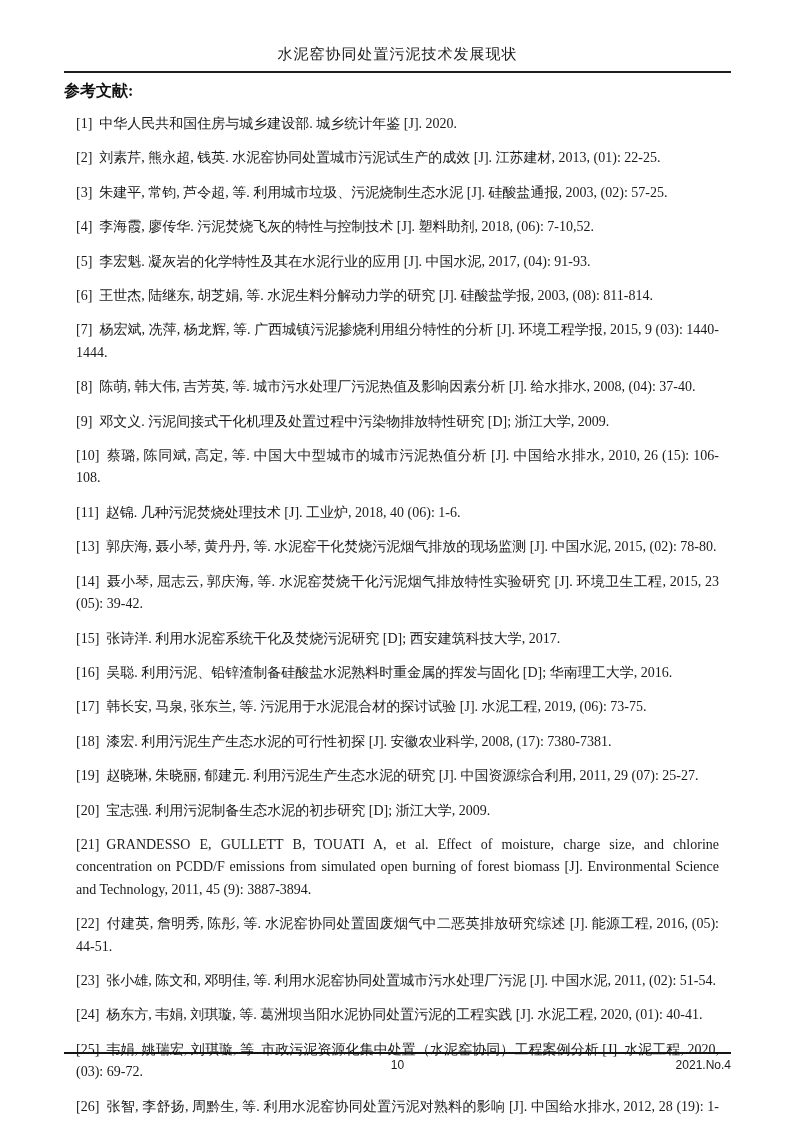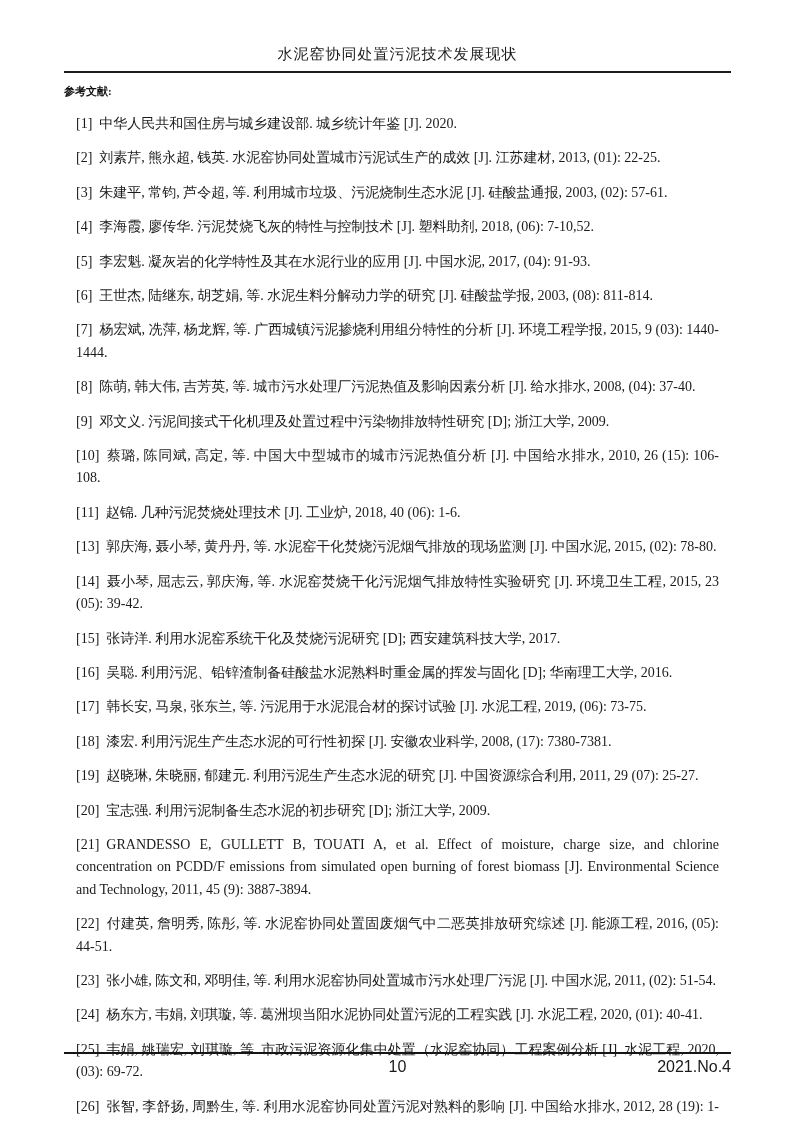--- a/index.html
+++ b/index.html
@@ -33,21 +33,21 @@
     color: #1c1c1c;
   }
   .header-rule {
     margin-top: 8px;
     border: none;
     border-top: 2px solid #1c1c1c;
     height: 0;
   }
   .section-heading {
     margin: 7px 0 8px 0;
-    font-size: 11px;
+    font-size: 16px;
     font-weight: bold;
     line-height: 20px;
     color: #111;
   }
   .references-list {
     font-size: 14px;
     line-height: 22.4px;
   }
   .ref {
     margin: 12px;
@@ -68,21 +68,21 @@
     border: none;
     border-top: 2.5px solid #151515;
     height: 0;
     margin: 0;
   }
   .footer-row {
     position: relative;
     height: 18px;
     margin-top: 4px;
     font-family: "Liberation Sans", "DejaVu Sans", sans-serif;
-    font-size: 16px;
+    font-size: 12px;
     color: #1a1a1a;
   }
   .footer-row .page-number {
     position: absolute;
     left: 50%;
     transform: translateX(-50%);
   }
   .footer-row .issue {
     position: absolute;
     right: 0;
@@ -92,21 +92,21 @@
 <body>
 
 <div class="page">
   <div class="content">
     <div class="running-header">水泥窑协同处置污泥技术发展现状</div>
     <hr class="header-rule">
     <div class="section-heading">参考文献:</div>
     <div class="references-list">
         <p class="ref"><span class="ref-label">[1]</span><span>中华人民共和国住房与城乡建设部. 城乡统计年鉴  [J]. 2020.</span></p>
         <p class="ref"><span class="ref-label">[2]</span><span>刘素芹, 熊永超, 钱英. 水泥窑协同处置城市污泥试生产的成效  [J]. 江苏建材, 2013, (01): 22-25.</span></p>
-        <p class="ref"><span class="ref-label">[3]</span><span>朱建平, 常钧, 芦令超, 等. 利用城市垃圾、污泥烧制生态水泥  [J]. 硅酸盐通报, 2003, (02): 57-61.</span></p>
+        <p class="ref"><span class="ref-label">[3]</span><span>朱建平, 常钧, 芦令超, 等. 利用城市垃圾、污泥烧制生态水泥  [J]. 硅酸盐通报, 2003, (02): 57-25.</span></p>
         <p class="ref"><span class="ref-label">[4]</span><span>李海霞, 廖传华. 污泥焚烧飞灰的特性与控制技术  [J]. 塑料助剂, 2018, (06): 7-10,52.</span></p>
         <p class="ref"><span class="ref-label">[5]</span><span>李宏魁. 凝灰岩的化学特性及其在水泥行业的应用  [J]. 中国水泥, 2017, (04): 91-93.</span></p>
         <p class="ref"><span class="ref-label">[6]</span><span>王世杰, 陆继东, 胡芝娟, 等. 水泥生料分解动力学的研究  [J]. 硅酸盐学报, 2003, (08): 811-814.</span></p>
         <p class="ref"><span class="ref-label">[7]</span><span>杨宏斌, 冼萍, 杨龙辉, 等. 广西城镇污泥掺烧利用组分特性的分析  [J]. 环境工程学报, 2015, 9 (03): 1440-1444.</span></p>
         <p class="ref"><span class="ref-label">[8]</span><span>陈萌, 韩大伟, 吉芳英, 等. 城市污水处理厂污泥热值及影响因素分析  [J]. 给水排水, 2008, (04): 37-40.</span></p>
         <p class="ref"><span class="ref-label">[9]</span><span>邓文义. 污泥间接式干化机理及处置过程中污染物排放特性研究  [D]; 浙江大学, 2009.</span></p>
         <p class="ref"><span class="ref-label">[10]</span><span>蔡璐, 陈同斌, 高定, 等. 中国大中型城市的城市污泥热值分析  [J]. 中国给水排水, 2010, 26 (15): 106-108.</span></p>
         <p class="ref"><span class="ref-label">[11]</span><span>赵锦. 几种污泥焚烧处理技术  [J]. 工业炉, 2018, 40 (06): 1-6.</span></p>
         <p class="ref"><span class="ref-label">[13]</span><span>郭庆海, 聂小琴, 黄丹丹, 等. 水泥窑干化焚烧污泥烟气排放的现场监测  [J]. 中国水泥, 2015, (02): 78-80.</span></p>
         <p class="ref"><span class="ref-label">[14]</span><span>聂小琴, 屈志云, 郭庆海, 等. 水泥窑焚烧干化污泥烟气排放特性实验研究  [J]. 环境卫生工程, 2015, 23 (05): 39-42.</span></p>

